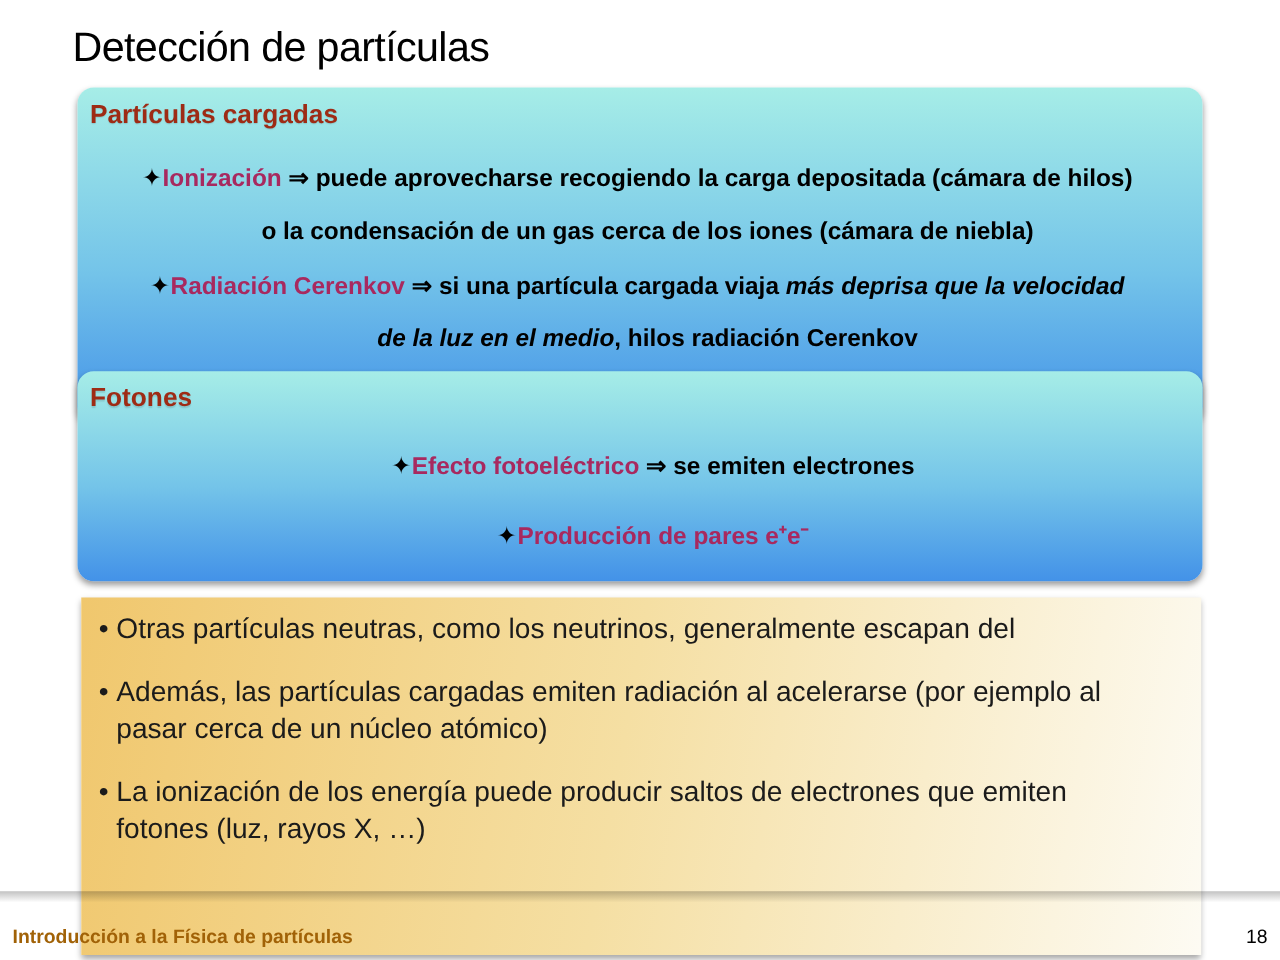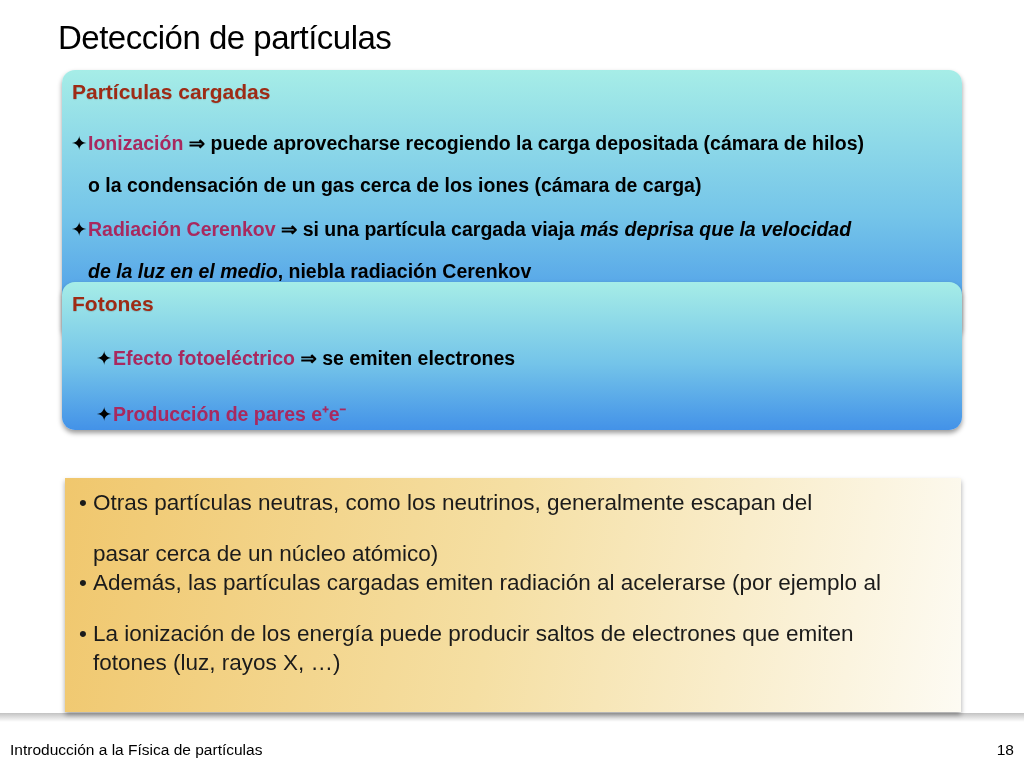--- a/index.html
+++ b/index.html
@@ -14,103 +14,103 @@
   
   .bluebox{
     position:absolute;left:62px;width:900px;
     background:linear-gradient(180deg,#a6ede7 0%,#74c4e9 55%,#4392e8 100%);
     border-radius:13px;
     box-shadow:0 3px 5px rgba(0,0,0,0.40);
     box-sizing:border-box;
     padding:9px 14px 0 10px;
   }
   #box-charged{top:70px;height:268px;}
-  #box-photons{top:282px;height:148px;}
+  #box-photons{top:297px;height:168px;}
   .box-heading{
     font-size:21px;font-weight:bold;color:#9e2b15;line-height:26px;
     text-shadow:0 1px 1px rgba(0,0,0,0.12);
   }
   .bullet{
     padding-left:16px;
     font-size:19.5px;font-weight:bold;color:#000;
   }
-  .bullet .bline{display:block;line-height:42px;}
+  .bullet .bline{display:block;line-height:42px;text-align:center;}
   .bullet .star{
     display:inline-block;width:17px;margin-left:-17px;
     color:#000;font-weight:normal;
   }
   .kw{color:#a8295f;}
   .ital{font-style:italic;}
   #box-charged .bullet-1{margin-top:17px;}
   #box-charged .bullet-2{margin-top:2px;}
   #box-photons .bullet{margin-top:26px;margin-left:25px;}
   #box-photons .bline{line-height:30px;}
   
   #box-notes{
-    position:absolute;left:65px;top:478px;width:896px;height:234px;
+    position:absolute;left:65px;top:478px;width:896px;height:286px;
     background:linear-gradient(100deg,#f0c76d 0%,#f5dfa3 48%,#fdfbf3 100%);
     box-shadow:0 3px 5px rgba(0,0,0,0.35);
     box-sizing:border-box;
     padding:10px 12px 0 7px;
     font-size:22.5px;color:#1b1b1b;
   }
   .note{padding-left:21px;}
   .note .nline{display:block;line-height:29px;}
   .note .dot{display:inline-block;width:14px;margin-left:-14px;}
   .note + .note{margin-top:22px;}
   
   .footer-divider{
     position:absolute;left:0;top:713px;width:1024px;height:9px;
     background:linear-gradient(to bottom,rgba(0,0,0,0.24),rgba(0,0,0,0));
   }
   .footer-title{
-    position:absolute;left:10px;top:741px;font-size:15.5px;color:#000000;
+    position:absolute;left:10px;top:741px;font-size:15.5px;color:#a16207;font-weight:bold;
   }
   .page-number{
     position:absolute;right:10px;top:741px;font-size:15.5px;color:#000;
   }
 </style>
 </head>
 <body>
 
 <div class="slide-title">Detección de partículas</div>
 
 <div id="box-charged" class="bluebox">
   <div class="box-heading">Partículas cargadas</div>
 
   <div class="bullet bullet-1">
     <span class="bline"><span class="star">✦</span><span class="kw">Ionización</span><span> ⇒ puede aprovecharse recogiendo la carga depositada (cámara de hilos)</span></span>
-    <span class="bline"><span>o la condensación de un gas cerca de los iones (cámara de carga)</span></span>
+    <span class="bline"><span>o la condensación de un gas cerca de los iones (cámara de niebla)</span></span>
   </div>
 
   <div class="bullet bullet-2">
     <span class="bline"><span class="star">✦</span><span class="kw">Radiación Cerenkov</span><span> ⇒ si una partícula cargada viaja </span><span class="ital">más deprisa que la velocidad</span></span>
-    <span class="bline"><span class="ital">de la luz en el medio</span><span>, niebla radiación Cerenkov</span></span>
+    <span class="bline"><span class="ital">de la luz en el medio</span><span>, hilos radiación Cerenkov</span></span>
   </div>
 </div>
 
 <div id="box-photons" class="bluebox">
   <div class="box-heading">Fotones</div>
 
   <div class="bullet">
     <span class="bline"><span class="star">✦</span><span class="kw">Efecto fotoeléctrico</span><span> ⇒ se emiten electrones</span></span>
   </div>
 
   <div class="bullet">
     <span class="bline"><span class="star">✦</span><span class="kw">Producción de pares e⁺e⁻</span></span>
   </div>
 </div>
 
 <div id="box-notes">
   <div class="note">
     <span class="nline"><span class="dot">•</span><span>Otras partículas neutras, como los neutrinos, generalmente escapan del</span></span>
   </div>
   <div class="note">
+    <span class="nline"><span class="dot">•</span><span>Además, las partículas cargadas emiten radiación al acelerarse (por ejemplo al</span></span>
     <span class="nline"><span>pasar cerca de un núcleo atómico)</span></span>
-    <span class="nline"><span class="dot">•</span><span>Además, las partículas cargadas emiten radiación al acelerarse (por ejemplo al</span></span>
   </div>
   <div class="note">
     <span class="nline"><span class="dot">•</span><span>La ionización de los energía puede producir saltos de electrones que emiten</span></span>
     <span class="nline"><span>fotones (luz, rayos X, …)</span></span>
   </div>
 </div>
 
 <div class="footer-divider"></div>
 <div class="footer-title">Introducción a la Física de partículas</div>
 <div class="page-number">18</div>

